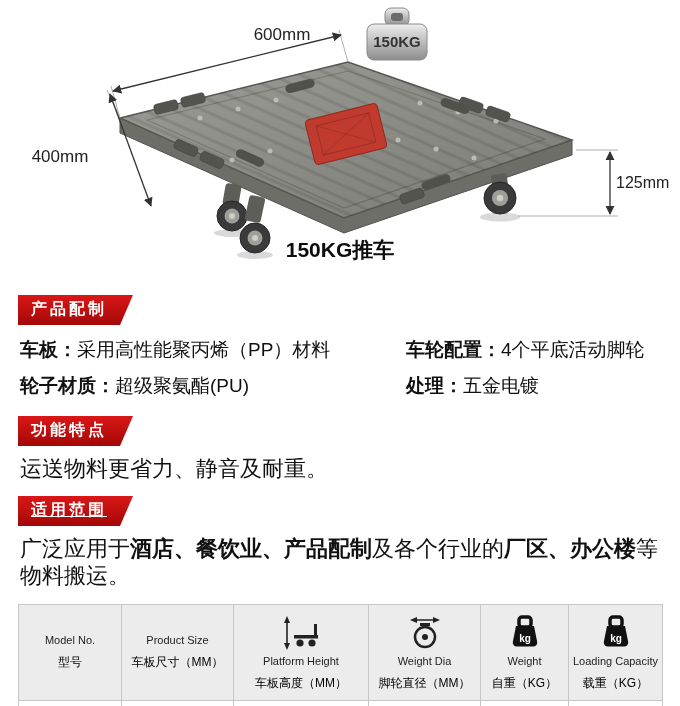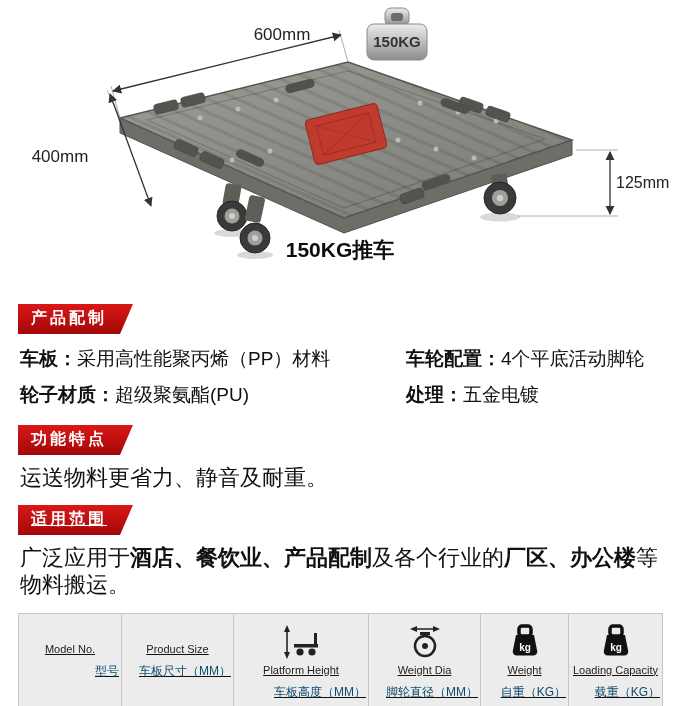--- a/index.html
+++ b/index.html
@@ -17,21 +17,21 @@
     display:inline-block;
     margin-left:18px;
     padding:4px 26px 5px 13px;
     background:linear-gradient(180deg,#da1717 0%,#a30808 100%);
     color:#fff;
     font-size:16px;
     font-weight:bold;
     letter-spacing:3px;
     clip-path:polygon(0 0,100% 0,calc(100% - 13px) 100%,0 100%);
   }
-  .mt-a { margin-top:36px;font-family:Liberation Serif, serif; }
+  .mt-a { margin-top:27px;font-family:Liberation Serif, serif; }
   .mt-b { margin-top:16px;text-align:right; }
   .mt-c { margin-top:14px;text-decoration:underline; }
 
   .config-grid {
     display:grid;
     grid-template-columns:378px 1fr;
     column-gap:8px;
     row-gap:7px;
     margin:10px 20px 0 20px;
     font-size:19px;
@@ -49,25 +49,25 @@
     border-collapse:collapse;
     table-layout:fixed;
     margin:15px 0 0 18px;
   }
   .spec th, .spec td {
     border:1px solid #c6c6c6;
     text-align:center;
     vertical-align:middle;
     overflow:hidden;
   }
-  .spec thead tr { height:96px;text-decoration:underline; }
+  .spec thead tr { height:96px; }
   .spec th { background:#ececec; font-weight:normal; padding:4px 2px; }
   .spec td { height:36px; font-size:15px; color:#000; background:#fff; }
   .th-en { font-size:11px; color:#222; }
-  .th-zh { font-size:12px; color:#0c4a6e; margin-top:8px;text-align:right; }
+  .th-zh { font-size:12px; color:#000000; margin-top:8px; }
   .th-icon { height:38px; display:flex; align-items:center; justify-content:center; margin-bottom:3px; }
 </style>
 </head>
 <body>
 
 <div class="hero">
   <svg width="680" height="268" viewBox="0 0 680 268">
     <defs>
       <linearGradient id="deckGrad" x1="0" y1="0" x2="1" y2="1">
         <stop offset="0" stop-color="#9d9d97"></stop>

